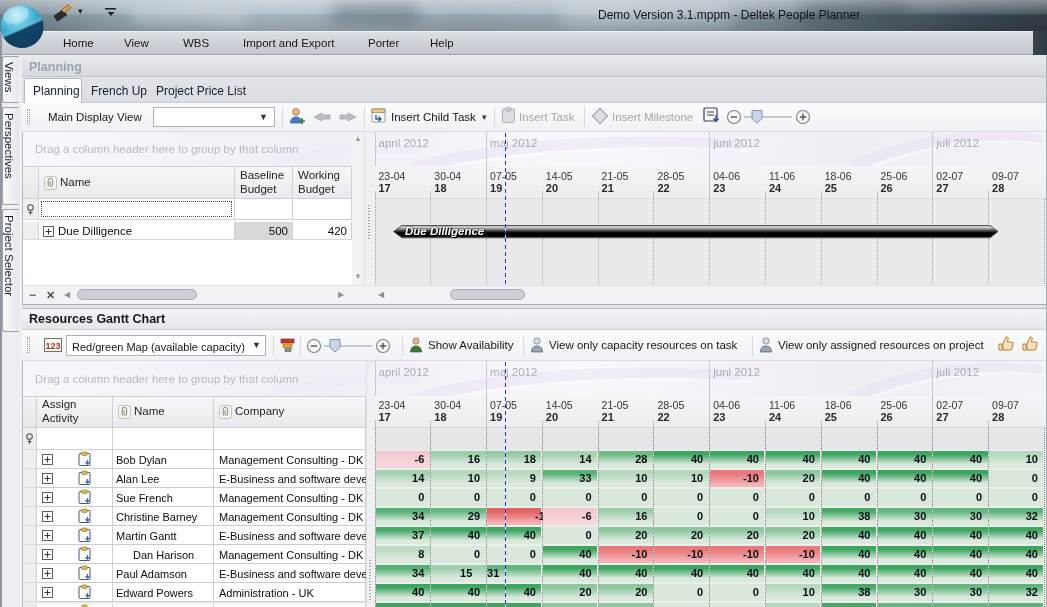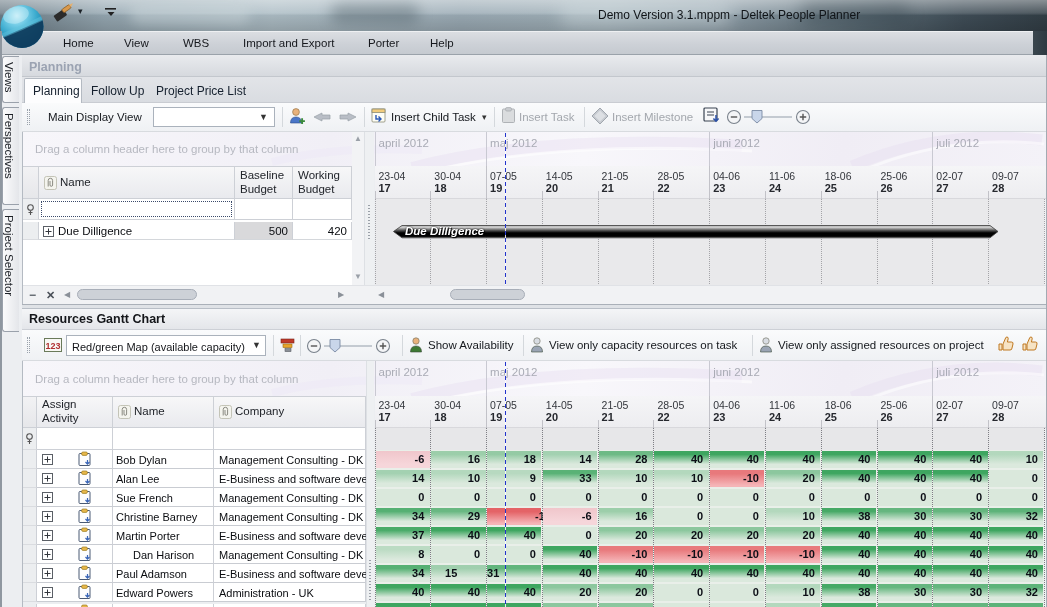--- a/index.html
+++ b/index.html
@@ -62,21 +62,21 @@
 <div class="tx" style="left:3px;top:62px;font-size:11.5px;color:#1c2026;writing-mode:vertical-rl;">Views</div>
 <div class="ab" style="left:2px;top:107px;width:17px;height:98px;background:linear-gradient(90deg,#fbfbfc,#e4e6ea);border:1px solid #9aa1ab;border-right:none;border-radius:3px 0 0 3px;"></div>
 <div class="tx" style="left:3px;top:113px;font-size:11.5px;color:#1c2026;writing-mode:vertical-rl;">Perspectives</div>
 <div class="ab" style="left:2px;top:209px;width:17px;height:123px;background:linear-gradient(90deg,#fbfbfc,#e4e6ea);border:1px solid #9aa1ab;border-right:none;border-radius:3px 0 0 3px;"></div>
 <div class="tx" style="left:3px;top:215px;font-size:11.5px;color:#1c2026;writing-mode:vertical-rl;">Project Selector</div>
 <div class="ab" style="left:22px;top:55px;width:1024px;height:22px;background:linear-gradient(180deg,#e9ebee,#d6d9de);border-bottom:1px solid #c3c7cd;"></div>
 <div class="tx" style="left:29px;top:60px;font-size:12.5px;font-weight:bold;color:#9ba3b2;">Planning</div>
 <div class="ab" style="left:22px;top:77px;width:1024px;height:26px;background:linear-gradient(180deg,#e2e4e8,#d9dce1);border-bottom:1px solid #c9ccd2;"></div>
 <div class="ab" style="left:24px;top:78px;width:58px;height:26px;background:#fdfdfe;border:1px solid #b4bac2;border-bottom:none;border-radius:2px 2px 0 0;"></div>
 <div class="tx" style="left:33px;top:84px;font-size:12px;color:#15202e;">Planning</div>
-<div class="tx" style="left:91px;top:84px;font-size:12px;color:#15202e;">Follow Up</div>
+<div class="tx" style="left:91px;top:84px;font-size:12px;color:#15202e;">French Up</div>
 <div class="tx" style="left:156px;top:84px;font-size:12px;color:#15202e;">Project Price List</div>
 <div class="ab" style="left:22px;top:103px;width:1024px;height:29px;background:linear-gradient(180deg,#fafbfc,#eff1f4);border-bottom:1px solid #d8dbdf;"></div>
 <div class="ab" style="left:27px;top:109px;width:3px;height:16px;border-left:1px dotted #9aa2ac;border-right:1px dotted #9aa2ac;"></div>
 <div class="tx" style="left:48px;top:111px;font-size:11.5px;color:#15181d;">Main Display View</div>
 <div class="ab" style="left:153px;top:107px;width:122px;height:20px;background:#fff;border:1px solid #aab2bc;"></div>
 <div class="tx" style="left:259px;top:112px;font-size:9px;color:#333;">▼</div>
 <div class="ab" style="left:282px;top:107px;width:1px;height:20px;background:#d4d8dc;"></div>
 <svg class="ab" style="left:288px;top:106px;" width="18" height="20" viewBox="0 0 18 20">
  <circle cx="8" cy="6" r="3.4" fill="#e8b27c" stroke="#8a6a3a" stroke-width="0.6"></circle>
  <path d="M2.5 17 q0-6 5.5-6 q5.5 0 5.5 6 z" fill="#4a76c8" stroke="#2a4a88" stroke-width="0.6"></path>
@@ -546,21 +546,21 @@
 <div class="ab" style="left:214px;top:526px;width:152px;height:19px;background:#fff;border-right:1px solid #cdd0d6;border-bottom:1px solid #c9ccd2;"></div>
 <svg class="ab" style="left:42px;top:530px;" width="11" height="11" viewBox="0 0 11 11">
     <rect x="0.5" y="0.5" width="10" height="10" fill="#fff" stroke="#5a5f66"></rect>
     <path d="M2.5 5.5 h6 M5.5 2.5 v6" stroke="#33373d" stroke-width="1"></path>
   </svg>
 <svg class="ab" style="left:77px;top:527px;" width="15" height="16" viewBox="0 0 15 16">
  <rect x="2" y="2.5" width="11" height="12" rx="1" fill="#fdfdfd" stroke="#4a5a74" stroke-width="1"></rect>
  <rect x="4.6" y="1" width="5.8" height="3.4" rx="1.4" fill="#e8b84a" stroke="#9a7a20" stroke-width="0.7"></rect>
  <path d="M10.5 9 v4 m-2-2 l2 2.2 l2-2.2" stroke="#3a66b8" stroke-width="1.2" fill="none"></path>
 </svg>
-<div class="tx" style="left:116px;top:530px;font-size:11px;color:#0a0c10;">Martin Porter</div>
+<div class="tx" style="left:116px;top:530px;font-size:11px;color:#0a0c10;">Martin Gantt</div>
 <div class="tx" style="left:219px;top:530px;font-size:11px;color:#0a0c10;">E-Business and software deve</div>
 <div class="ab" style="left:375.5px;top:527px;width:54.3px;height:17px;background:linear-gradient(180deg,rgb(74,171,105) 0%,rgb(74,171,105) 20%,rgb(219,233,221) 78%);"></div>
 <div class="tx" style="left:375.5px;top:529px;width:48.8px;text-align:right;font-size:11px;font-weight:bold;color:#0c0e16;">37</div>
 <div class="ab" style="left:431.3px;top:527px;width:54.3px;height:17px;background:linear-gradient(180deg,rgb(62,166,96) 0%,rgb(62,166,96) 20%,rgb(219,233,221) 78%);"></div>
 <div class="tx" style="left:431.3px;top:529px;width:48.8px;text-align:right;font-size:11px;font-weight:bold;color:#0c0e16;">40</div>
 <div class="ab" style="left:487.1px;top:527px;width:54.3px;height:17px;background:linear-gradient(180deg,rgb(62,166,96) 0%,rgb(62,166,96) 20%,rgb(219,233,221) 78%);"></div>
 <div class="tx" style="left:487.1px;top:529px;width:48.8px;text-align:right;font-size:11px;font-weight:bold;color:#0c0e16;">40</div>
 <div class="ab" style="left:542.8px;top:527px;width:54.3px;height:17px;background:rgb(218,232,220);"></div>
 <div class="tx" style="left:542.8px;top:529px;width:48.8px;text-align:right;font-size:11px;font-weight:bold;color:#0c0e16;">0</div>
 <div class="ab" style="left:598.6px;top:527px;width:54.3px;height:17px;background:linear-gradient(180deg,rgb(140,199,158) 0%,rgb(140,199,158) 20%,rgb(219,233,221) 78%);"></div>
@@ -629,21 +629,21 @@
 <svg class="ab" style="left:77px;top:565px;" width="15" height="16" viewBox="0 0 15 16">
  <rect x="2" y="2.5" width="11" height="12" rx="1" fill="#fdfdfd" stroke="#4a5a74" stroke-width="1"></rect>
  <rect x="4.6" y="1" width="5.8" height="3.4" rx="1.4" fill="#e8b84a" stroke="#9a7a20" stroke-width="0.7"></rect>
  <path d="M10.5 9 v4 m-2-2 l2 2.2 l2-2.2" stroke="#3a66b8" stroke-width="1.2" fill="none"></path>
 </svg>
 <div class="tx" style="left:116px;top:568px;font-size:11px;color:#0a0c10;">Paul Adamson</div>
 <div class="tx" style="left:219px;top:568px;font-size:11px;color:#0a0c10;">E-Business and software deve</div>
 <div class="ab" style="left:375.5px;top:565px;width:54.3px;height:17px;background:linear-gradient(180deg,rgb(85,176,115) 0%,rgb(85,176,115) 20%,rgb(219,233,221) 78%);"></div>
 <div class="tx" style="left:375.5px;top:567px;width:48.8px;text-align:right;font-size:11px;font-weight:bold;color:#0c0e16;">34</div>
 <div class="ab" style="left:431.3px;top:565px;width:54.3px;height:17px;background:linear-gradient(180deg,rgb(160,207,174) 0%,rgb(160,207,174) 20%,rgb(219,233,221) 78%);"></div>
-<div class="tx" style="left:431.3px;top:567px;width:26px;text-align:right;font-size:11px;font-weight:bold;color:#0c0e16;">15</div>
+<div class="tx" style="left:431.3px;top:567px;width:41px;text-align:right;font-size:11px;font-weight:bold;color:#0c0e16;">15</div>
 <div class="ab" style="left:487.1px;top:565px;width:54.3px;height:17px;background:linear-gradient(180deg,rgb(97,181,124) 0%,rgb(97,181,124) 20%,rgb(219,233,221) 78%);"></div>
 <div class="tx" style="left:487.1px;top:567px;width:48.8px;text-align:left;font-size:11px;font-weight:bold;color:#0c0e16;">31</div>
 <div class="ab" style="left:542.8px;top:565px;width:54.3px;height:17px;background:linear-gradient(180deg,rgb(62,166,96) 0%,rgb(62,166,96) 20%,rgb(219,233,221) 78%);"></div>
 <div class="tx" style="left:542.8px;top:567px;width:48.8px;text-align:right;font-size:11px;font-weight:bold;color:#0c0e16;">40</div>
 <div class="ab" style="left:598.6px;top:565px;width:54.3px;height:17px;background:linear-gradient(180deg,rgb(62,166,96) 0%,rgb(62,166,96) 20%,rgb(219,233,221) 78%);"></div>
 <div class="tx" style="left:598.6px;top:567px;width:48.8px;text-align:right;font-size:11px;font-weight:bold;color:#0c0e16;">40</div>
 <div class="ab" style="left:654.4px;top:565px;width:54.3px;height:17px;background:linear-gradient(180deg,rgb(62,166,96) 0%,rgb(62,166,96) 20%,rgb(219,233,221) 78%);"></div>
 <div class="tx" style="left:654.4px;top:567px;width:48.8px;text-align:right;font-size:11px;font-weight:bold;color:#0c0e16;">40</div>
 <div class="ab" style="left:710.2px;top:565px;width:54.3px;height:17px;background:linear-gradient(180deg,rgb(62,166,96) 0%,rgb(62,166,96) 20%,rgb(219,233,221) 78%);"></div>
 <div class="tx" style="left:710.2px;top:567px;width:48.8px;text-align:right;font-size:11px;font-weight:bold;color:#0c0e16;">40</div>

